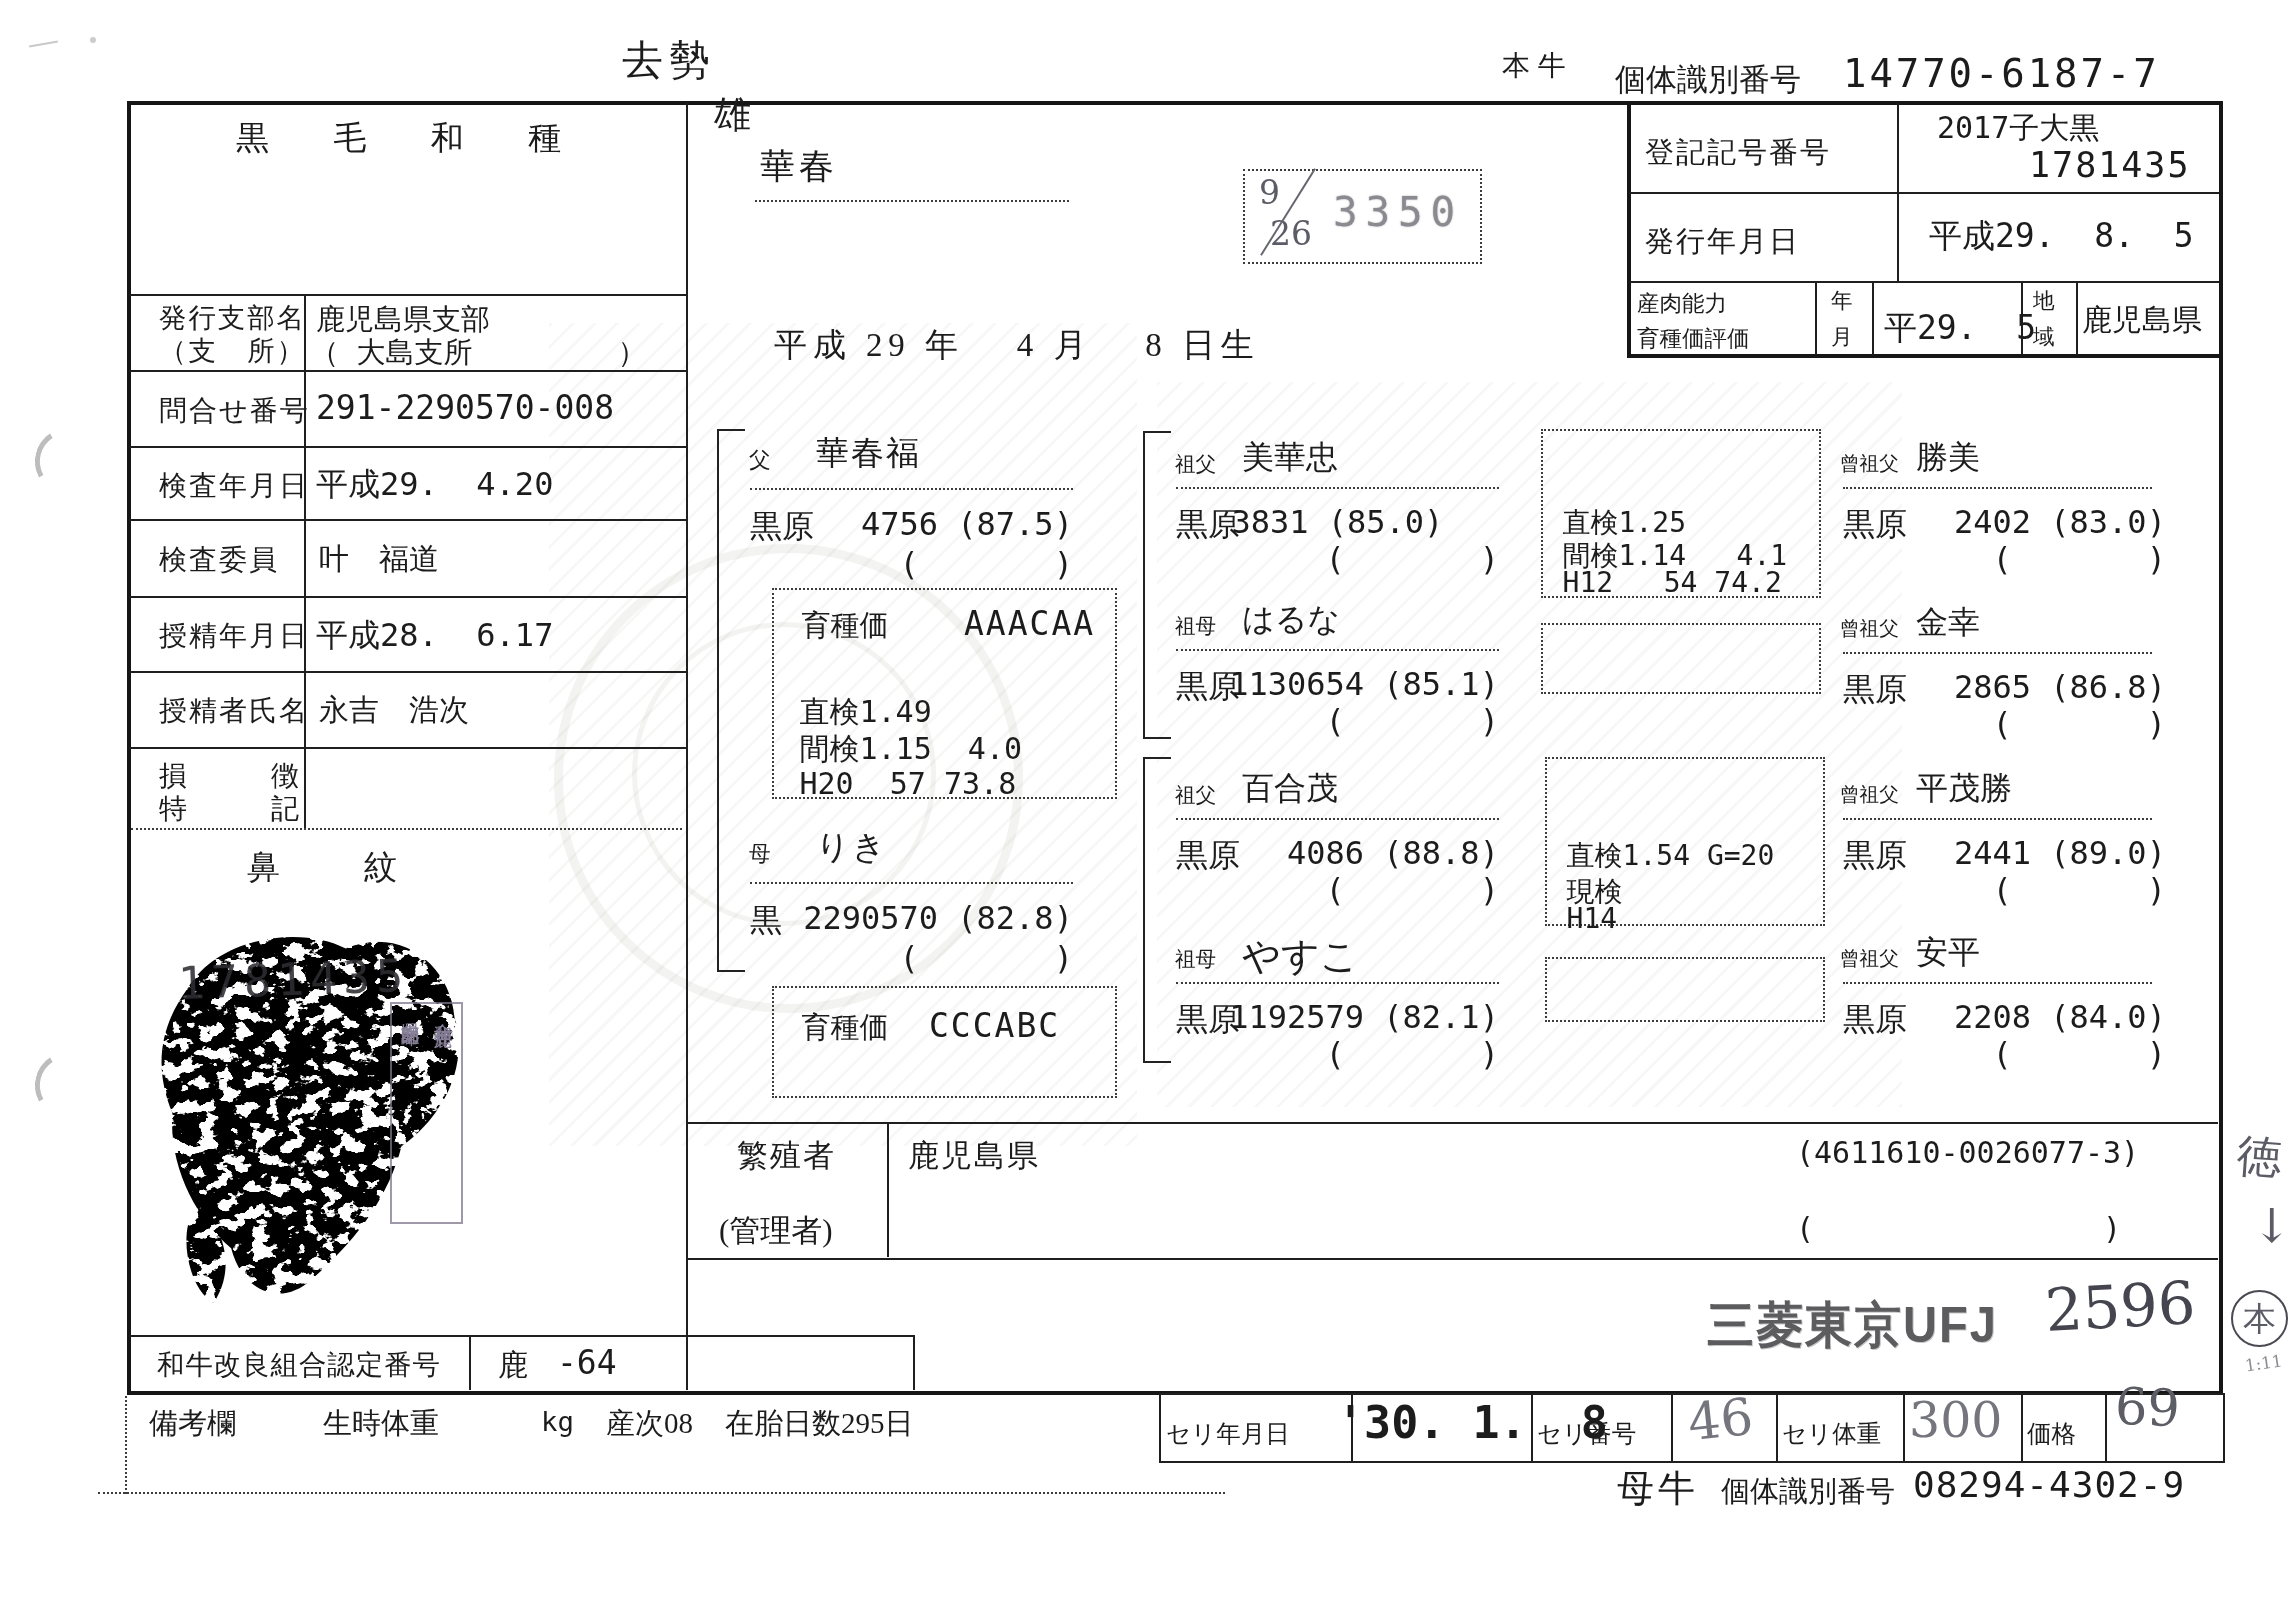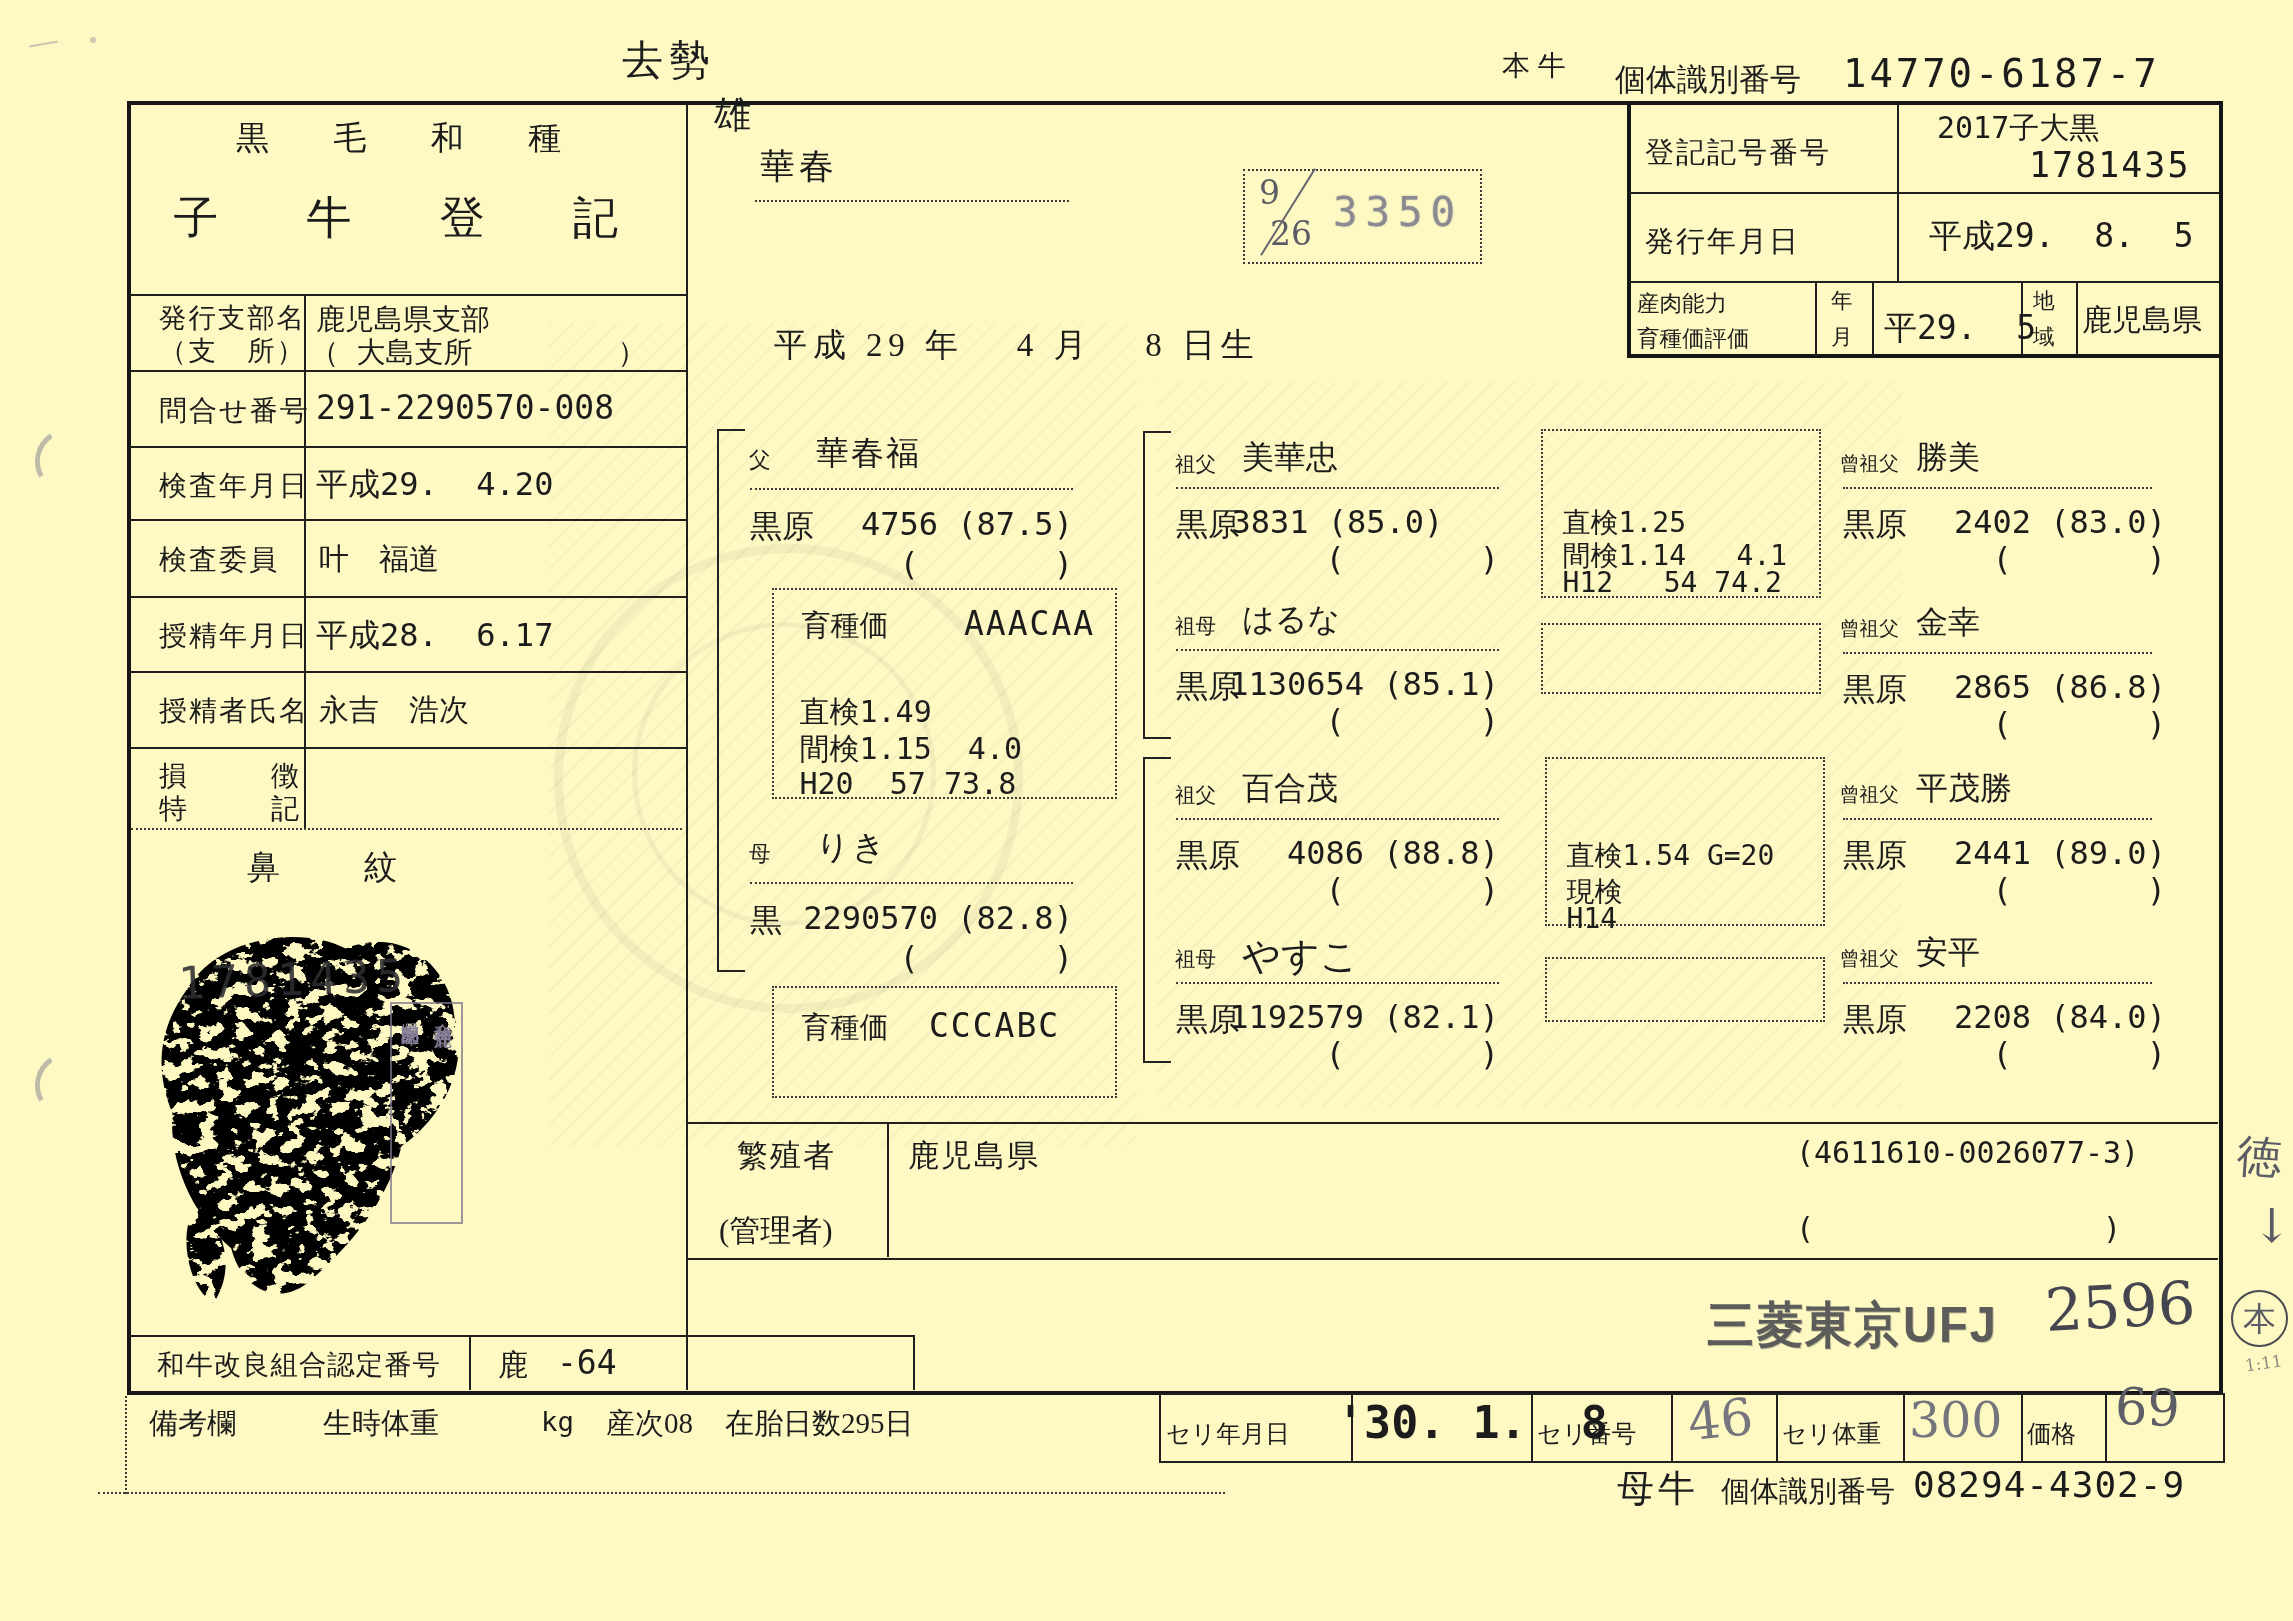--- a/index.html
+++ b/index.html
@@ -1,16 +1,16 @@
 <!DOCTYPE html>
 <html><head>
 <meta charset="utf-8">
 <style>
   html,body{margin:0;padding:0;background:#e9e7e2;}
-  .page{position:relative;width:2294px;height:1621px;background:#fef9c3;overflow:hidden;
+  .page{position:relative;width:2294px;height:1621px;background:#ffffff;overflow:hidden;
         font-family:"Liberation Serif",serif;color:#1c1c1c;}
   .abs{position:absolute;}
   .serif{font-family:"Liberation Serif",serif;}
   .print{font-family:"DejaVu Sans Mono","Liberation Mono",monospace;}
   .pre{white-space:pre;}
   .hand{font-family:"DejaVu Serif",serif;color:#5c5c66;}
   .hline{height:0;border-top:2.9px solid #1f1f1f;}
   .vline{width:0;border-left:2.9px solid #1f1f1f;}
   .dotline{height:0;border-bottom:2.9px dotted #3c3c3c;}
   .dotvline{width:0;border-left:2.9px dotted #3c3c3c;}
@@ -66,21 +66,20 @@
   <span class="abs serif" style="left:1637px;top:323px;font-size:22.5px;">育種価評価</span>
   <span class="abs serif" style="left:1831px;top:286px;font-size:21.6px;">年</span>
   <span class="abs serif" style="left:1831px;top:322px;font-size:21.6px;">月</span>
   <span class="abs print pre" style="left:1884px;top:306px;font-size:33px;">平29.  5</span>
   <span class="abs serif" style="left:2033px;top:286px;font-size:21.6px;">地</span>
   <span class="abs serif" style="left:2033px;top:322px;font-size:21.6px;">域</span>
   <span class="abs serif" style="left:2082px;top:300px;font-size:30px;">鹿児島県</span>
 
   <div class="abs" style="left:127px;top:116px;width:559px;text-align:center;">
     <div class="serif" style="font-size:33px;letter-spacing:15.7px;">黒　毛　和　種</div>
-    <div class="serif" style="font-size:45px;letter-spacing:21.6px;margin-top:27.4px;">子　牛　登　記</div>
   </div>
 
   <div class="abs hline" style="left:129px;top:294px;width:557px;"></div>
   <div class="abs hline" style="left:129px;top:370px;width:557px;"></div>
   <div class="abs hline" style="left:129px;top:446px;width:557px;"></div>
   <div class="abs hline" style="left:129px;top:519px;width:557px;"></div>
   <div class="abs hline" style="left:129px;top:596px;width:557px;"></div>
   <div class="abs hline" style="left:129px;top:671px;width:557px;"></div>
   <div class="abs hline" style="left:129px;top:747px;width:557px;"></div>
   <div class="abs dotline" style="left:131px;top:828px;width:551px;"></div>

